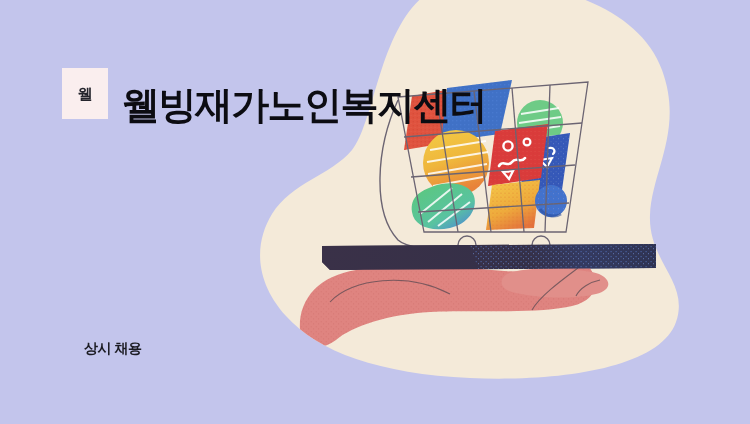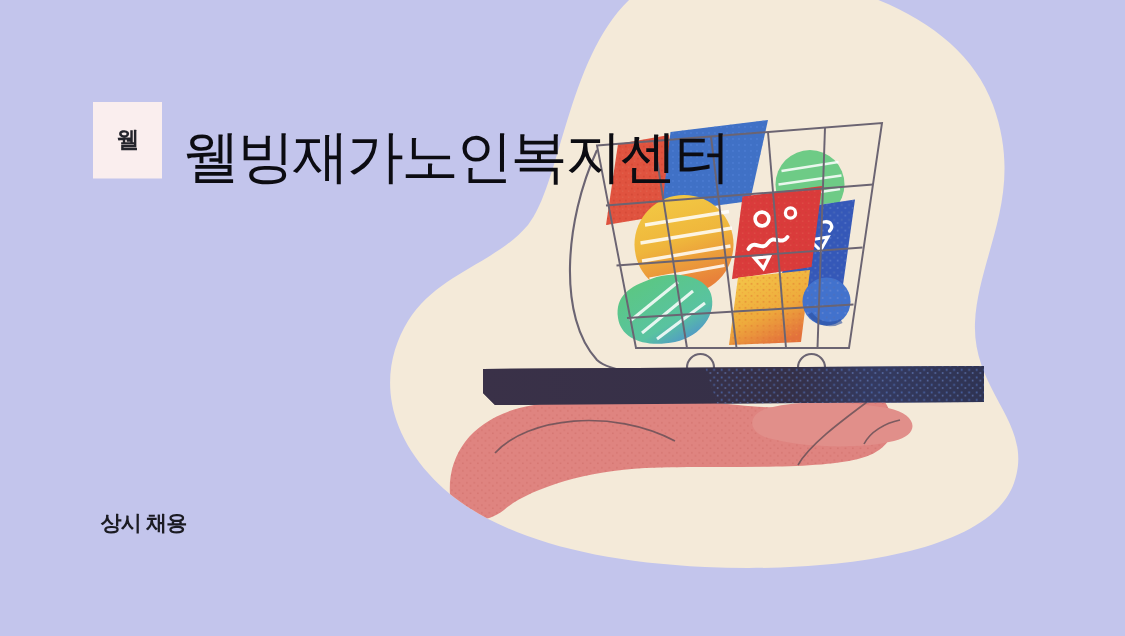--- a/index.html
+++ b/index.html
@@ -52,42 +52,42 @@
   }
   #logo-badge-text {
     font-size: 15px;
     font-weight: 700;
     color: #24242c;
     letter-spacing: -0.5px;
     line-height: 1;
   }
   #company-name {
     font-size: 38px;
-    font-weight: 400;
+    font-weight: 700;
     color: #0c0c12;
     letter-spacing: -1.6px;
     line-height: 1;
     white-space: nowrap;
     margin-top: 24px;
   }
 
   #job-title {
     position: absolute;
     left: 66px;
     top: 295px;
     font-size: 22px;
     font-weight: 700;
     color: #131319;
     letter-spacing: -0.9px;
     line-height: 1.2;
     white-space: nowrap;
   }
   #job-status {
     position: absolute;
-    left: 67px;
+    left: 84px;
     top: 340px;
     font-size: 14px;
     font-weight: 700;
     color: #1b1b22;
     letter-spacing: -0.5px;
     line-height: 1.2;
     white-space: nowrap;
   }
 </style>
 </head>

